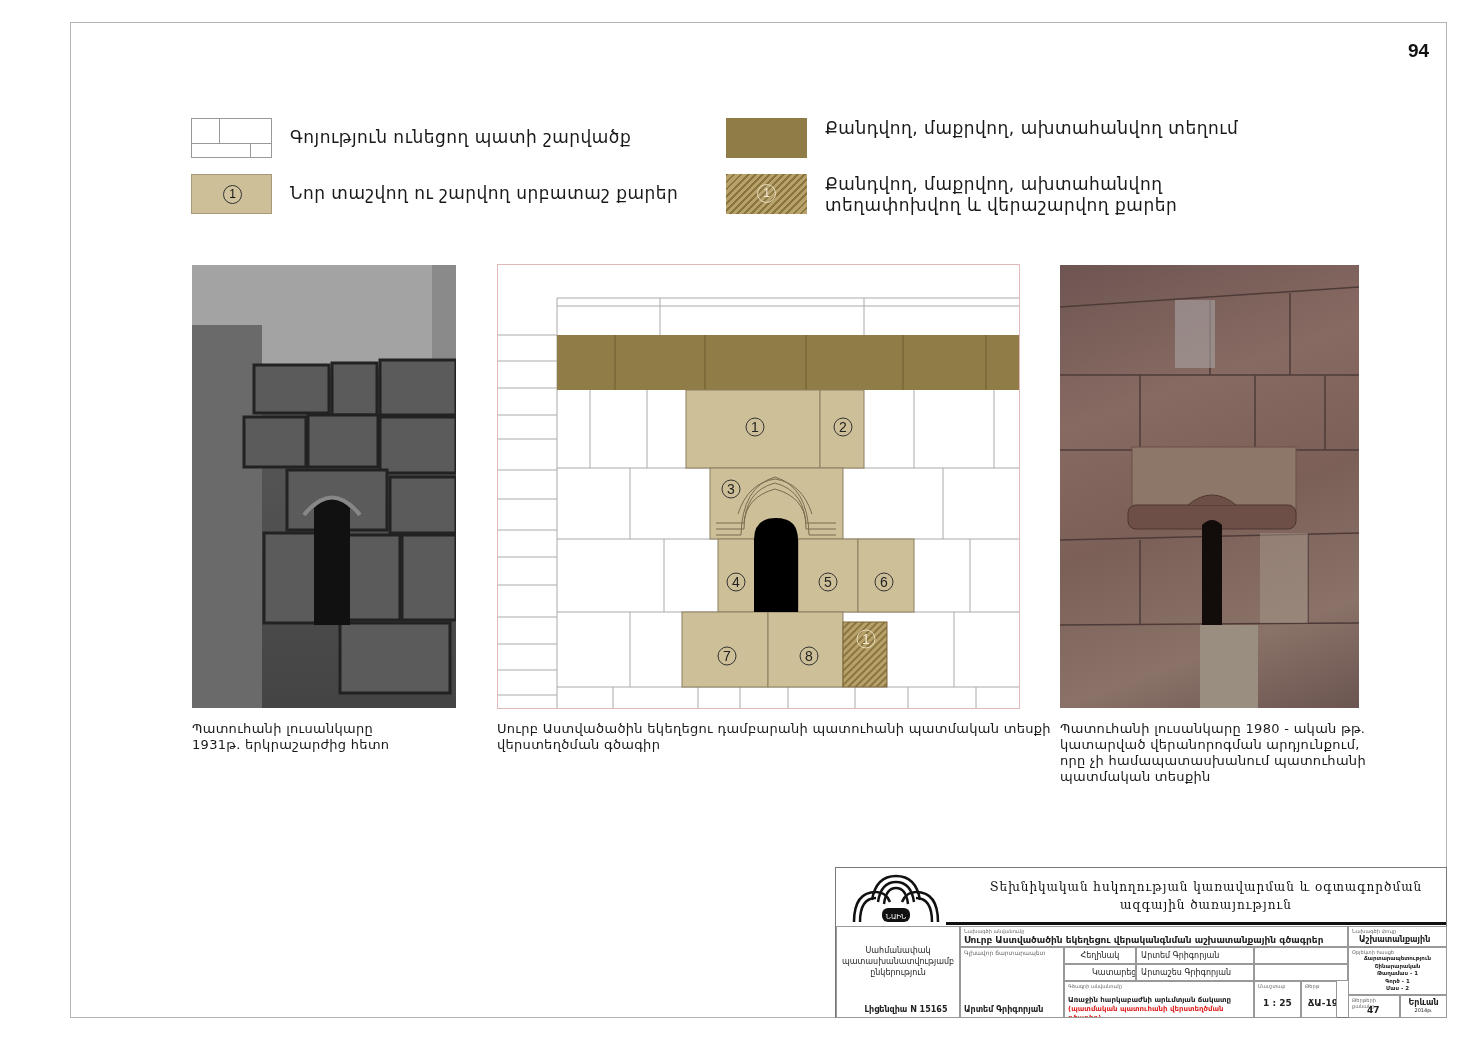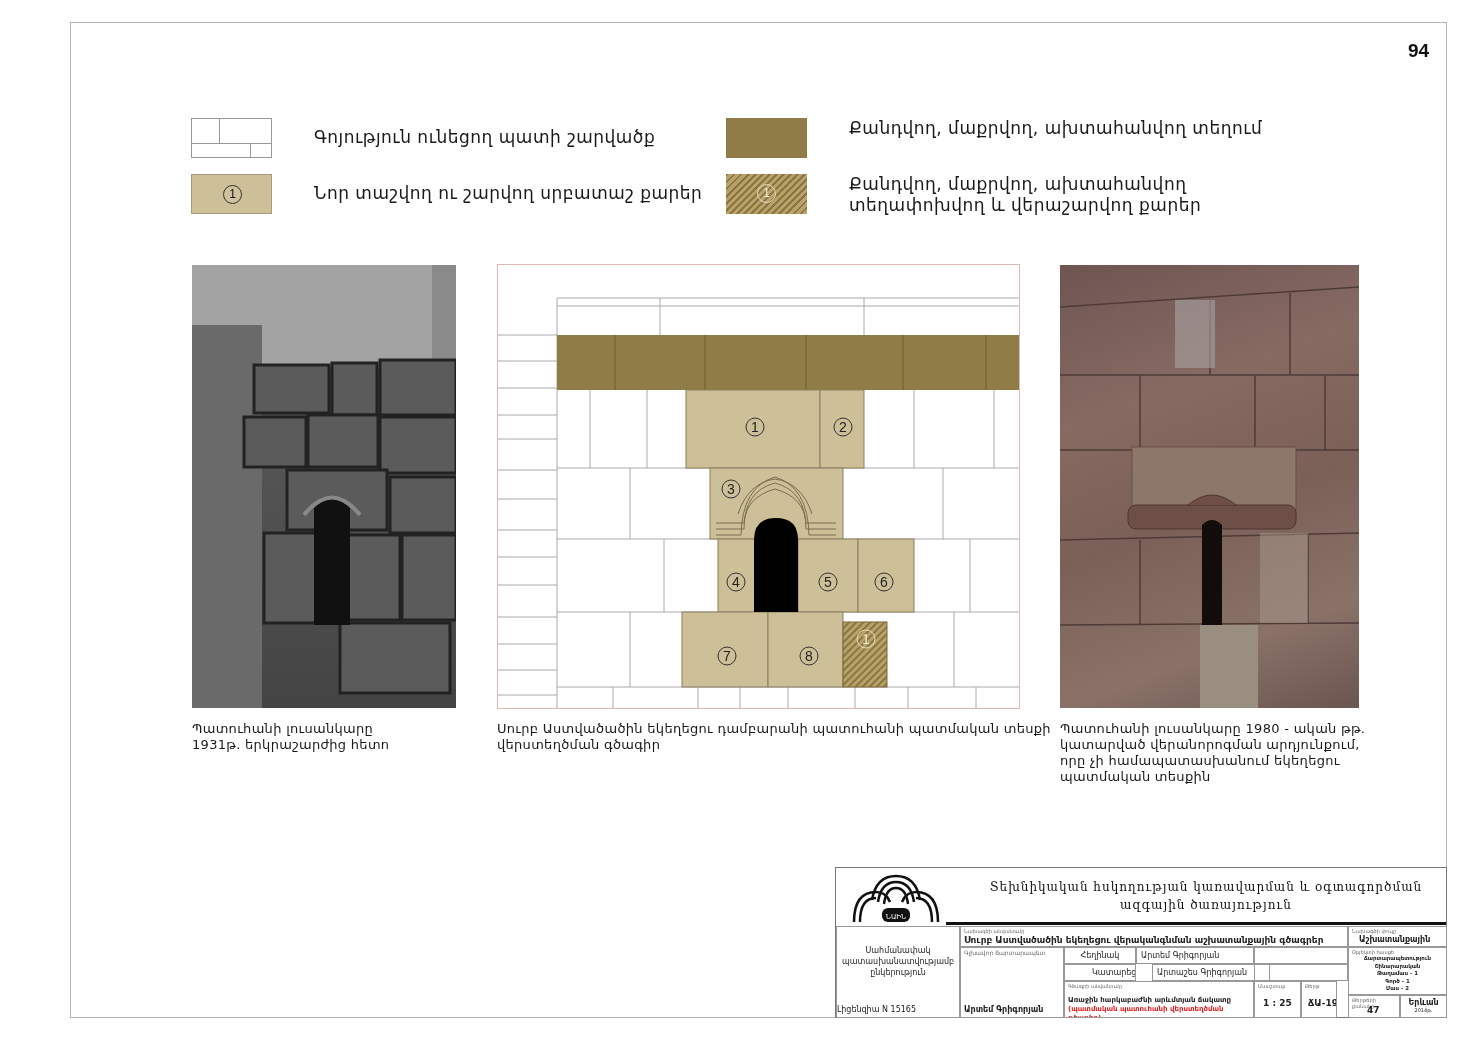--- a/index.html
+++ b/index.html
@@ -9,21 +9,21 @@
   .legend-swatch{position:absolute;box-sizing:border-box;}
   .sw-existing{left:191px;top:118px;width:81px;height:40px;border:1px solid #999;background:#fff;}
   .sw-existing .l1{position:absolute;left:0;right:0;top:24px;border-top:1px solid #999;}
   .sw-existing .v1{position:absolute;left:27px;top:0;height:24px;border-left:1px solid #999;}
   .sw-existing .v2{position:absolute;left:58px;top:24px;bottom:0;border-left:1px solid #999;}
   .sw-new{left:191px;top:174px;width:81px;height:40px;background:#cdbf98;border:1px solid #a8997a;}
   .sw-restore{left:726px;top:118px;width:81px;height:40px;background:#907c46;}
   .sw-replace{left:726px;top:174px;width:81px;height:40px;background:repeating-linear-gradient(135deg,#8a7540 0 2px,#b8a26a 2px 5px);}
   .circ{position:absolute;width:17px;height:17px;border:1px solid #333;border-radius:50%;font-family:"Liberation Sans",sans-serif;font-size:12px;line-height:17px;text-align:center;background:rgba(255,255,255,0.05);}
   .circ.light{border-color:#e8dcbc;color:#f3ead0;}
-  .legend-text{position:absolute;font-size:17px;letter-spacing:0.5px;line-height:21px;color:#1a1a1a;margin-left:24px;}
+  .legend-text{position:absolute;font-size:17px;letter-spacing:0.5px;line-height:21px;color:#1a1a1a;}
   .photo{position:absolute;box-sizing:border-box;overflow:hidden;}
   .photo-old{left:192px;top:265px;width:264px;height:443px;background:
      linear-gradient(180deg,#9a9a9a 0,#a6a6a6 22%,#5a5a5a 24%,#444 100%);}
   .photo-new{left:1060px;top:265px;width:299px;height:443px;background:
      linear-gradient(160deg,#6e5552 0,#876a62 30%,#7b6058 55%,#8a7268 80%,#6b5550 100%);}
   .drawing{position:absolute;left:497px;top:264px;width:523px;height:445px;border:1px solid #e0b8b8;box-sizing:border-box;background:#fff;overflow:hidden;}
   .caption{position:absolute;font-size:13px;line-height:16px;letter-spacing:0.3px;color:#1a1a1a;}
   
   .tb{position:absolute;left:835px;top:867px;width:612px;height:151px;border:1px solid #777;box-sizing:border-box;background:#fff;}
   .tb .cell{position:absolute;box-sizing:border-box;border:1px solid #999;font-size:8px;color:#222;overflow:hidden;}
@@ -228,21 +228,21 @@
   <div>Պատուհանի լուսանկարը</div>
   <div>1931թ. երկրաշարժից հետո</div>
 </div>
 <div class="caption" style="left:497px;top:721px;">
   <div>Սուրբ Աստվածածին եկեղեցու դամբարանի պատուհանի պատմական տեսքի</div>
   <div>վերստեղծման գծագիր</div>
 </div>
 <div class="caption" style="left:1060px;top:721px;">
   <div>Պատուհանի լուսանկարը 1980 - ական թթ.</div>
   <div>կատարված վերանորոգման արդյունքում,</div>
-  <div>որը չի համապատասխանում եկեղեցու</div>
+  <div>որը չի համապատասխանում պատուհանի</div>
   <div>պատմական տեսքին</div>
 </div>
 
 <div class="tb">
 
   <div style="position:absolute;left:10px;top:4px;width:100px;height:52px;">
     <svg width="100" height="52" viewBox="0 0 100 52">
       <g fill="none" stroke="#111" stroke-width="2.5">
         <path d="M8 50 Q8 20 30 20 Q40 20 44 30"></path>
         <path d="M14 50 Q14 26 30 26"></path>
@@ -261,41 +261,41 @@
     <div>ազգային ծառայություն</div>
   </div>
   <div style="position:absolute;left:110px;top:54px;right:0;border-top:3px solid #111;"></div>
 
   <div class="cell" style="left:0;top:58px;width:124px;height:92px;">
     <div style="position:absolute;top:18px;width:100%;text-align:center;font-size:8px;line-height:11px;">
       <div>Սահմանափակ</div>
       <div>պատասխանատվությամբ</div>
       <div>ընկերություն</div>
     </div>
-    <div style="position:absolute;bottom:3px;width:100%;font-size:8px;font-weight:normal;">Լիցենզիա N 15165</div>
+    <div style="position:absolute;bottom:3px;width:100%;text-align:center;font-size:8px;font-weight:bold;padding-left:8px;">Լիցենզիա N 15165</div>
   </div>
 
   <div class="cell" style="left:124px;top:58px;width:388px;height:21px;padding-left:12px;">
     <span class="lbl">Նախագծի անվանումը</span>
     <span class="val" style="left:3px;top:8px;">Սուրբ Աստվածածին եկեղեցու վերականգնման աշխատանքային գծագրեր</span>
   </div>
   <div class="cell" style="left:512px;top:58px;width:99px;height:21px;">
     <span class="lbl">Նախագծի փուլը</span>
     <span class="val" style="left:10px;top:8px;font-size:8px;">Աշխատանքային</span>
   </div>
 
   <div class="cell" style="left:124px;top:79px;width:104px;height:71px;">
     <span class="lbl" style="font-size:6px;">Գլխավոր ճարտարապետ</span>
     <span style="position:absolute;bottom:3px;left:3px;font-size:8px;font-weight:bold;">Արտեմ Գրիգորյան</span>
   </div>
   <div class="cell" style="left:228px;top:79px;width:72px;height:17px;text-align:center;line-height:15px;">Հեղինակ</div>
   <div class="cell" style="left:300px;top:79px;width:118px;height:17px;padding-left:4px;line-height:15px;">Արտեմ Գրիգորյան</div>
   <div class="cell" style="left:418px;top:79px;width:94px;height:17px;"></div>
   <div class="cell" style="left:228px;top:96px;width:72px;height:17px;text-align:center;line-height:15px;padding-left:27px;">Կատարեց</div>
-  <div class="cell" style="left:316px;top:96px;width:118px;height:17px;padding-left:4px;line-height:15px;">Արտաշես Գրիգորյան</div>
+  <div class="cell" style="left:300px;top:96px;width:118px;height:17px;padding-left:4px;line-height:15px;">Արտաշես Գրիգորյան</div>
   <div class="cell" style="left:418px;top:96px;width:94px;height:17px;"></div>
 
   <div class="cell" style="left:228px;top:113px;width:190px;height:37px;">
     <span class="lbl">Գծագրի անվանումը</span>
     <div style="position:absolute;left:3px;top:14px;font-size:7px;font-weight:bold;line-height:9px;">
       <div>Առաջին հարկաբաժնի արևմտյան ճակատը</div>
       <div style="color:#e02020;">(պատմական պատուհանի վերստեղծման գծագիր)</div>
     </div>
   </div>
   <div class="cell" style="left:418px;top:113px;width:47px;height:37px;">

